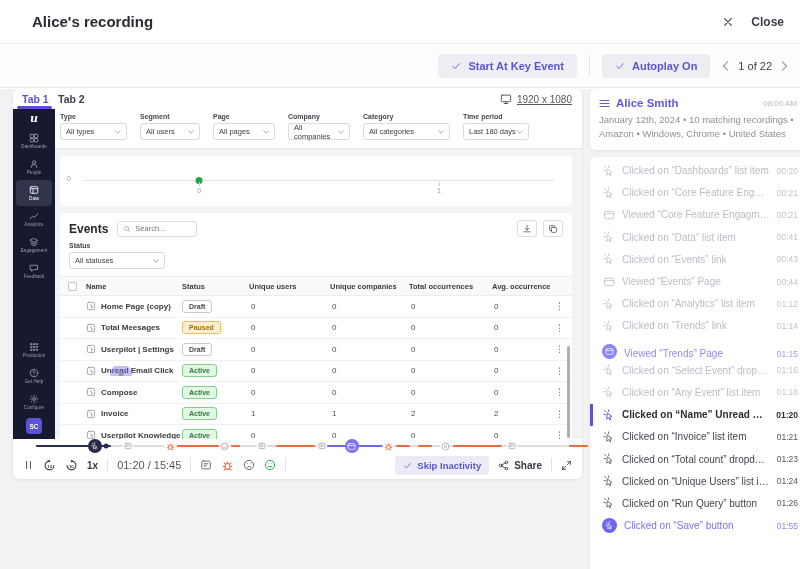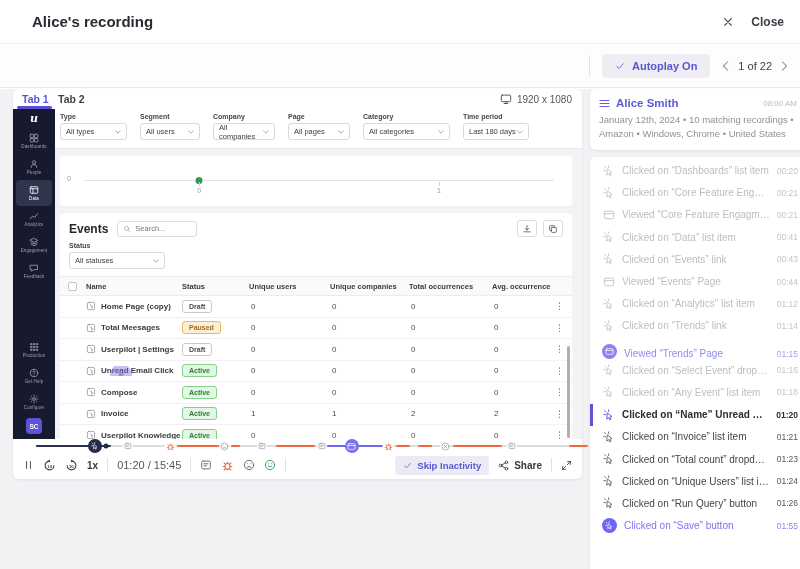--- a/index.html
+++ b/index.html
@@ -22,21 +22,21 @@
 
   
   .stage { position:absolute; top:89px; left:0; right:0; bottom:0; background:#f2f1f4; padding:0 8px 0 13px; display:flex; gap:8px; }
 
   
   .player { width:579px; height:390px; background:#fff; border-radius:6px; box-shadow:0 1px 3px rgba(25,25,50,.08); position:relative; display:flex; flex-direction:column; }
   .tabbar { height:20px; display:flex; align-items:center; padding:0 10px 0 9px; position:relative; }
   .ptab { font-size:10.5px; font-weight:600; color:#3f3f4a; width:36px; text-align:left; cursor:pointer; }
   .ptab.active { color:#5b54d9; }
   .tab-underline { position:absolute; left:4px; top:17px; width:35px; height:3px; background:#5b4ddb; border-radius:2px; }
-  .res { margin-left:auto; display:flex; align-items:center; gap:5px; font-size:10px; color:#55555e; }
+  .res { margin-left:auto; display:flex; align-items:center; gap:5px; font-size:10px; color:#55555e;text-decoration:underline; }
   .res svg { color:#55555e; }
 
   
   .viewport { height:330px; display:flex; background:#f3f3f5; overflow:hidden; }
   .msb { width:42px; background:#171a2e; display:flex; flex-direction:column; align-items:center; padding:3px 0 5px; flex-shrink:0; }
   .msb-logo { color:#fff; font-family:"DejaVu Serif", serif; font-style:italic; font-weight:700; font-size:11px; height:16px; }
   .msb-item { width:36px; height:26px; display:flex; flex-direction:column; align-items:center; justify-content:center; gap:1px; color:#9b9eb6; border-radius:4px; cursor:pointer; }
   .msb-item.active { background:#30344d; color:#fff; }
   .msb-item .lbl { font-size:4.5px; letter-spacing:.1px; }
   .msb-spacer { flex:1; }
@@ -138,20 +138,28 @@
     <span>
         <svg class="ic" width="10" height="10" viewBox="0 0 12 12">
           <path d="M2 2 L10 10 M10 2 L2 10"></path>
         </svg>
       </span>
     <span>Close</span>
   </div>
 </div>
 
 <div class="toolbar">
+  <div class="tbtn">
+    <span>
+        <svg class="ic" width="10" height="10" viewBox="0 0 16 16" stroke-width="2.2">
+          <path d="M2.8 8.6 L6.4 12 L13.2 4.4"></path>
+        </svg>
+      </span>
+    <span>Start At Key Event</span>
+  </div>
   <div class="tdiv"></div>
   <div class="tbtn">
     <span>
         <svg class="ic" width="10" height="10" viewBox="0 0 16 16" stroke-width="2.2">
           <path d="M2.8 8.6 L6.4 12 L13.2 4.4"></path>
         </svg>
       </span>
     <span>Autoplay On</span>
   </div>
   <div class="pager">
@@ -281,32 +289,32 @@
             <div class="flt">
               <div class="flabel">Segment</div>
     <div class="fbox" style="width:60px">
       <span>All users</span>
       <svg class="ic" width="6" height="4" viewBox="0 0 10 6">
                   <path d="M1 1 L5 5 L9 1"></path>
                 </svg>
               </div>
             </div>
             <div class="flt">
+              <div class="flabel">Page</div>
+    <div class="fbox" style="width:62px">
+      <span>All pages</span>
+      <svg class="ic" width="6" height="4" viewBox="0 0 10 6">
+                  <path d="M1 1 L5 5 L9 1"></path>
+                </svg>
+              </div>
+            </div>
+            <div class="flt">
               <div class="flabel">Company</div>
     <div class="fbox" style="width:62px">
       <span>All companies</span>
-      <svg class="ic" width="6" height="4" viewBox="0 0 10 6">
-                  <path d="M1 1 L5 5 L9 1"></path>
-                </svg>
-              </div>
-            </div>
-            <div class="flt">
-              <div class="flabel">Page</div>
-    <div class="fbox" style="width:62px">
-      <span>All pages</span>
       <svg class="ic" width="6" height="4" viewBox="0 0 10 6">
                   <path d="M1 1 L5 5 L9 1"></path>
                 </svg>
               </div>
             </div>
             <div class="flt">
               <div class="flabel">Category</div>
     <div class="fbox" style="width:87px">
       <span>All categories</span>
       <svg class="ic" width="6" height="4" viewBox="0 0 10 6">

